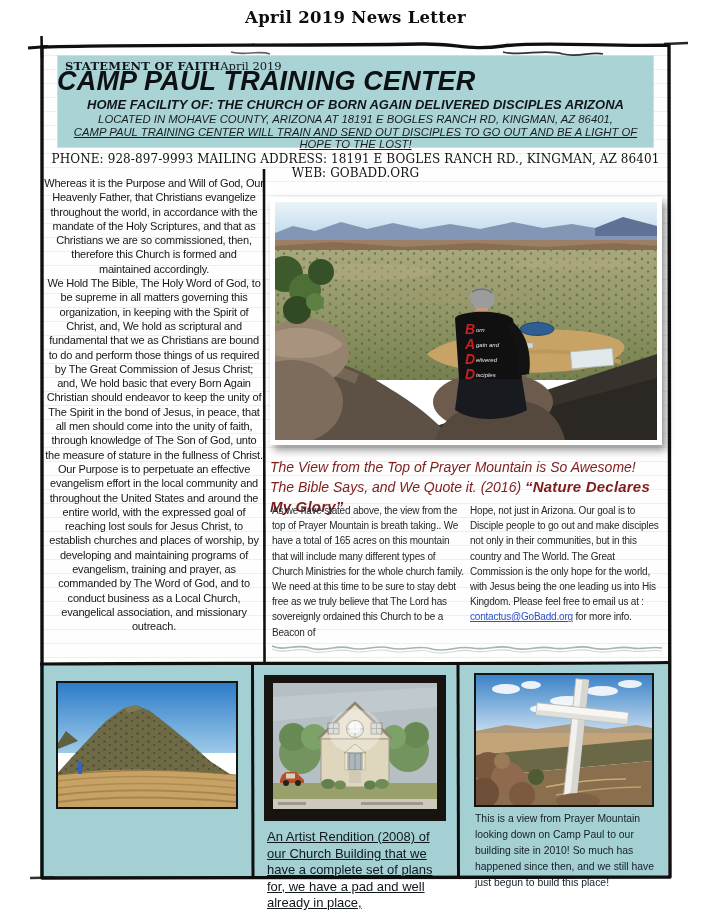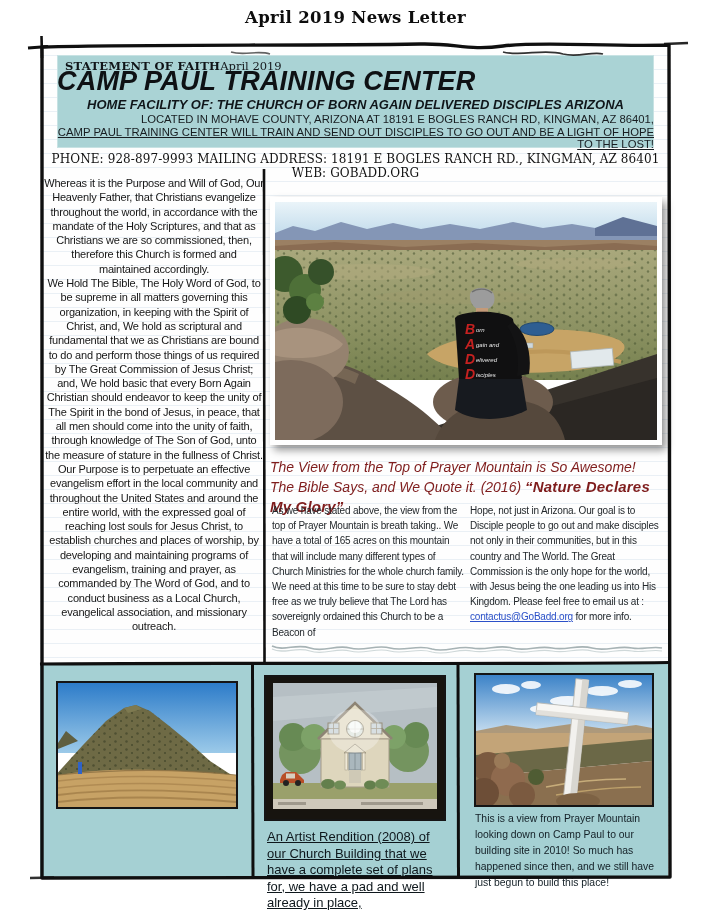--- a/index.html
+++ b/index.html
@@ -20,21 +20,21 @@
   
   .masthead {
     position:absolute; left:57px; top:55px; width:597px; height:93px;
     background:#aad3d5; box-shadow:inset 0 0 0 1px rgba(255,255,255,.35);
   }
   .mast-row { display:flex; justify-content:flex-start; padding:4px 24px 0 8px; }
   .kicker { font-family:"DejaVu Serif", serif; font-weight:bold; font-size:11.5px; letter-spacing:.3px; color:#101418; }
   .mast-date { font-family:"DejaVu Serif", serif; font-size:11.5px; color:#14181c; }
   .mast-title { font-weight:bold; font-style:italic; font-size:27px; letter-spacing:.2px; margin-top:-7px; color:#0e1114; }
   .mast-subtitle { text-align:center; font-weight:bold; font-style:italic; font-size:13px; margin-top:0px; color:#10161a; }
-  .mast-line { text-align:right; font-size:11.3px; margin-top:1px; color:#181d21; }
+  .mast-line { text-align:center; font-style:italic; font-size:11.3px; margin-top:1px; color:#181d21; }
   .underline { text-decoration:underline; }
 
   .contact-line {
     position:absolute; left:40px; top:152px; width:631px; text-align:center;
     font-family:"DejaVu Serif", serif; font-size:12px; letter-spacing:.1px; color:#121212;
   }
 
   
   .statement {
     position:absolute; left:44px; top:176px; width:220px; height:488px; overflow:hidden;

